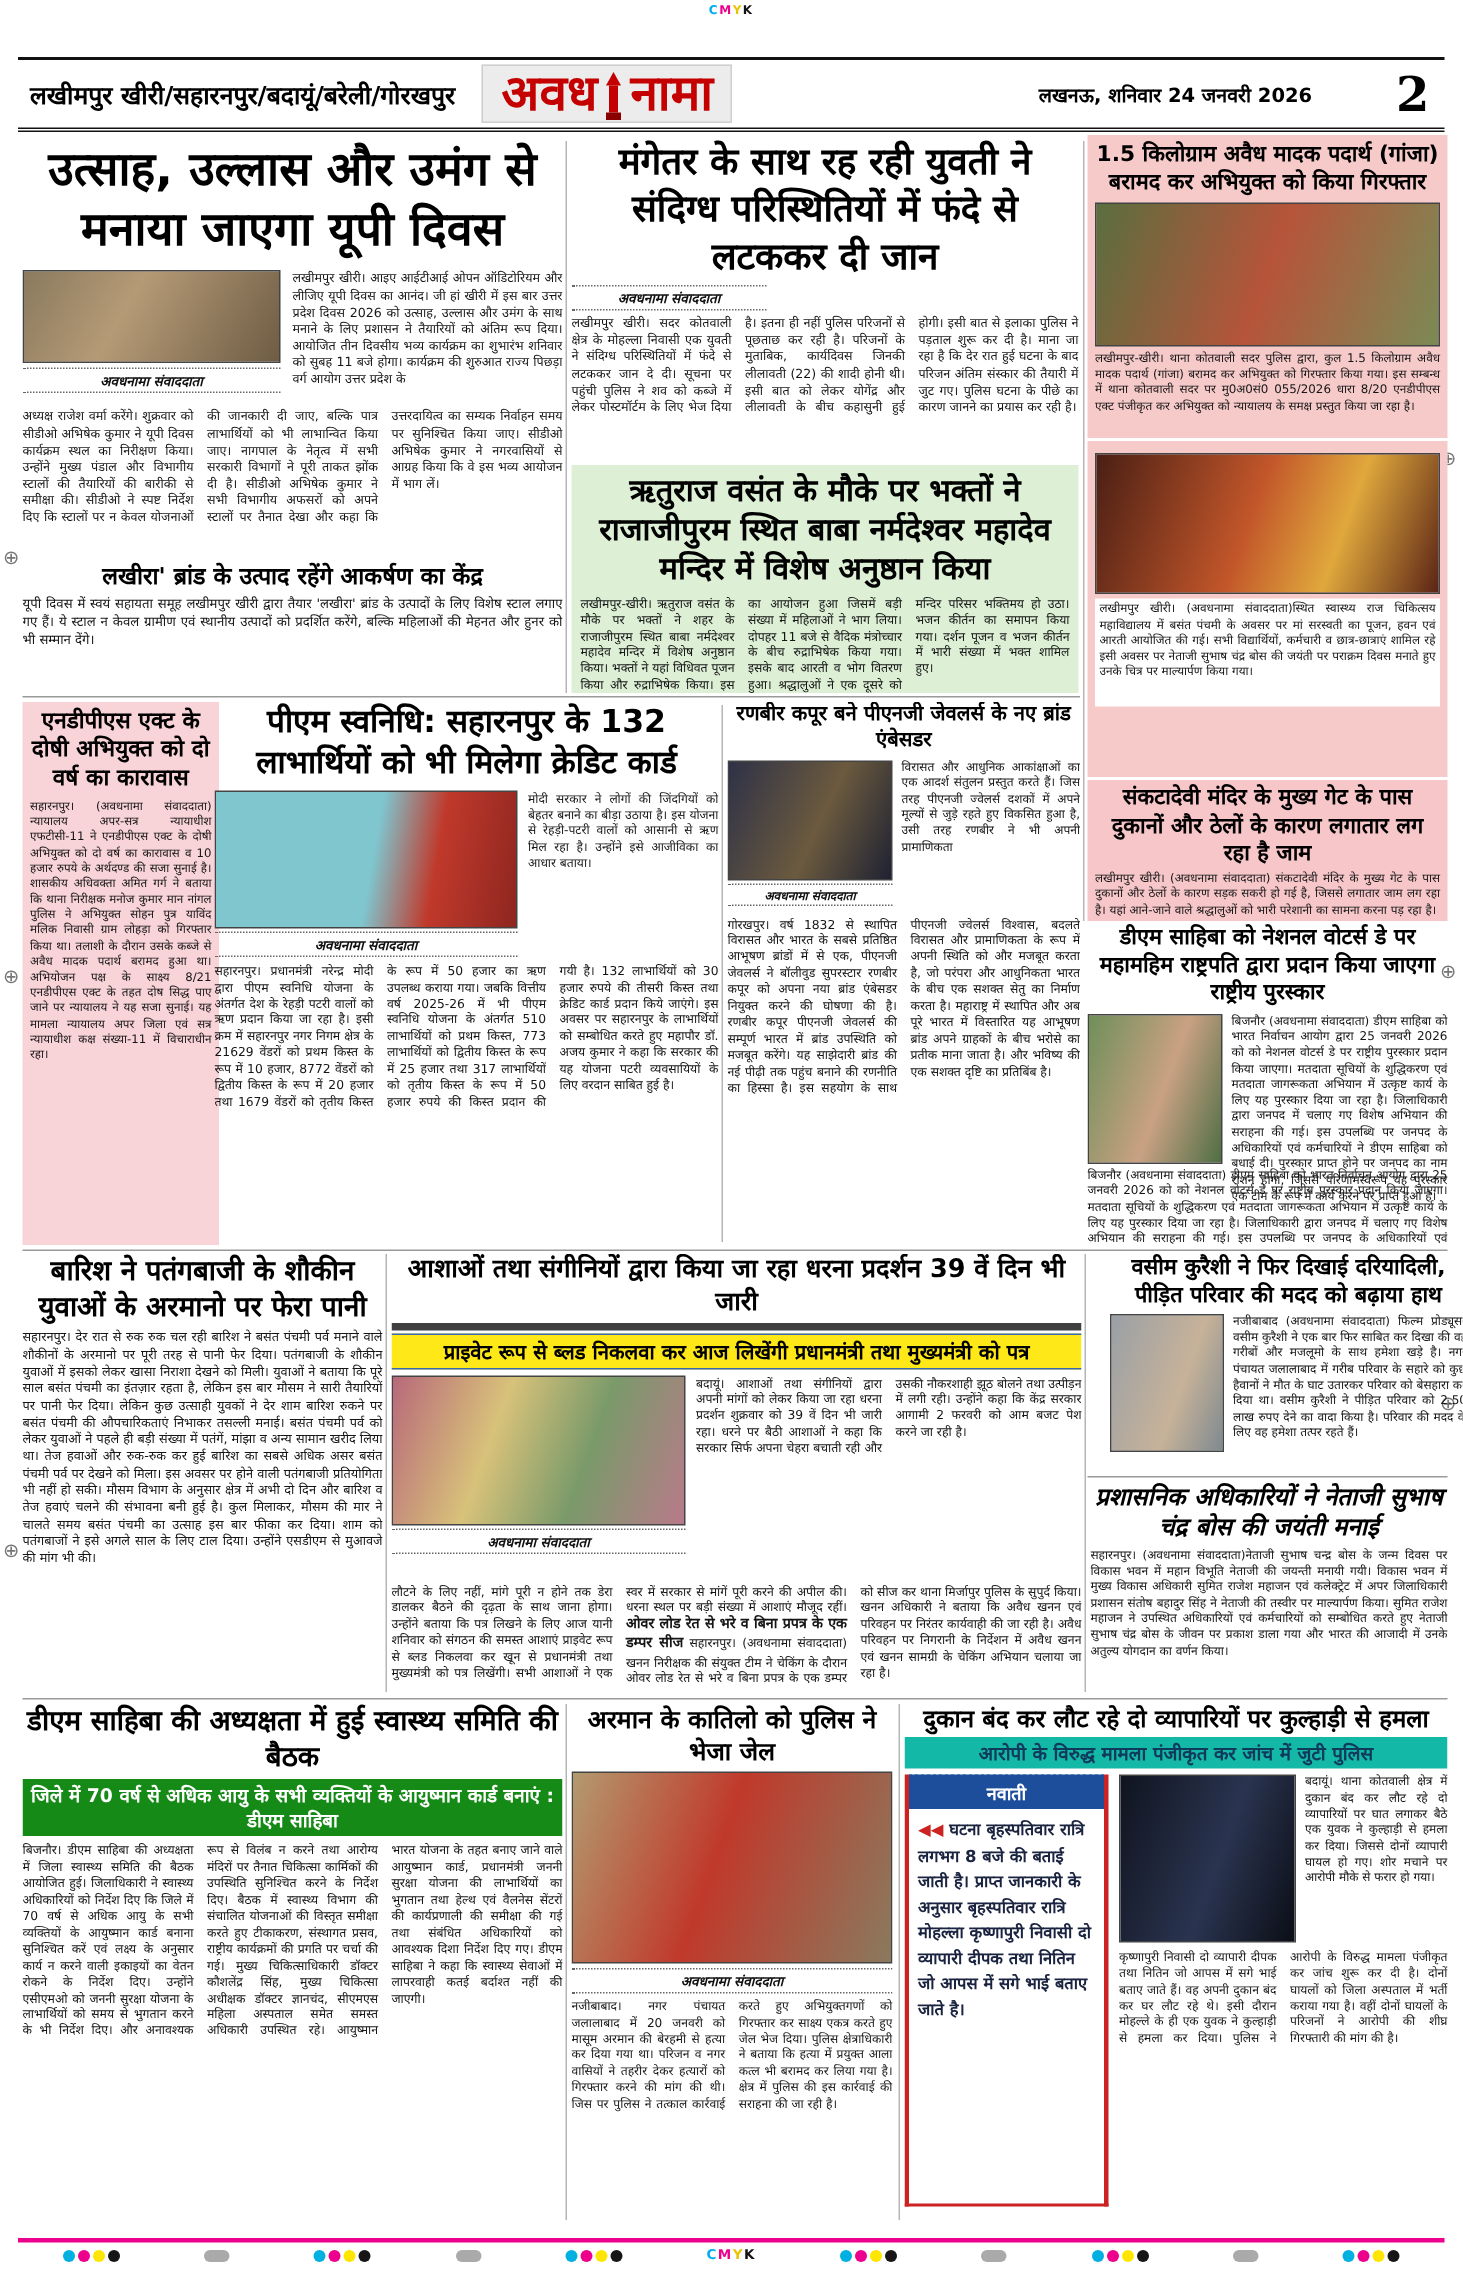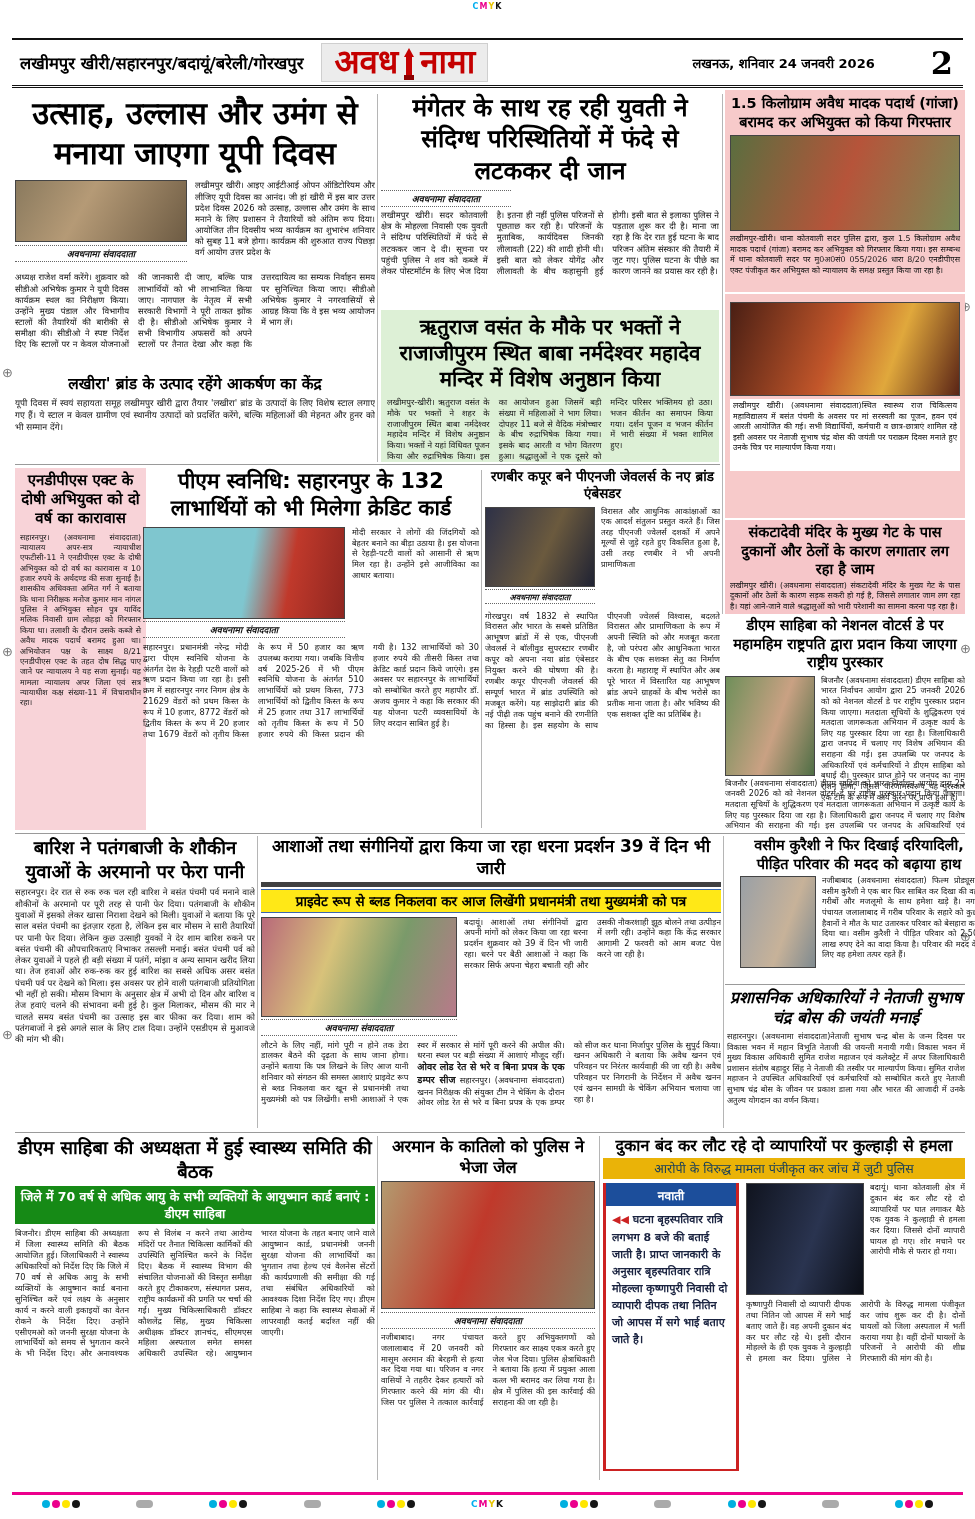--- a/index.html
+++ b/index.html
@@ -32,21 +32,21 @@
   .editions { font-size:16.5px; font-weight:700; color:#000; padding:0 6px 0 8px; white-space:nowrap; }
   .logobox { background:#ececec; border:1px solid #cfcfcf; padding:1px 12px; margin:0 12px;
              display:flex; align-items:flex-end; gap:3px; }
   .logotxt { font-size:33px; font-weight:900; color:#c40000; line-height:1.05; }
   .dateline { font-size:13px; font-weight:700; color:#000; margin-left:auto; padding-right:56px; white-space:nowrap; }
   .pageno { font-family:"DejaVu Serif", serif; font-size:32px; font-weight:700; color:#000; padding-right:10px; }
   .cmyk-top { position:absolute; top:2px; left:0; width:100%; text-align:center; font-size:8px; font-weight:700; letter-spacing:1px; }
   .c-c{color:#00aeef}.c-m{color:#ec008c}.c-y{color:#e8c400}.c-k{color:#111}
   .pinkbox { background:#f7caca; }
   .greenbar { background:#168a16; color:#fff; font-weight:700; text-align:center; }
-  .bluebar { background:#eab308; color:#103a5c; font-weight:400; text-align:center; }
+  .bluebar { background:#14b8a6; color:#103a5c; font-weight:700; text-align:center; }
   .yellowbar { background:#ffe817; color:#000; font-weight:700; text-align:center; border-top:1px solid #3a66b0; border-bottom:1px solid #3a66b0; }
   .quotebox { border-left:3px solid #cc2222; border-right:3px solid #cc2222; border-bottom:2px solid #cc2222; background:#fff; }
   .quotetitle { background:#1c4e9b; color:#fff; font-size:12px; font-weight:700; text-align:center; padding:2px 0;
                 border-top:2px dotted #1c4e9b; }
   .quotetxt { font-size:11px; font-weight:700; line-height:1.55; color:#1a2340; padding:5px 6px; text-align:left; }
   .qmark { color:#cc2222; font-size:11px; }
   .footer-rule { position:absolute; left:12px; top:1492px; width:951px; height:3px; background:#ec008c; }
   .dots { position:absolute; left:42px; top:1499px; width:891px; display:flex; justify-content:space-between; align-items:center; }
   .dotgrp { display:flex; gap:2px; }
   .dot { width:8px; height:8px; border-radius:50%; }
@@ -186,21 +186,21 @@
   <div class="art" style="left:261px;top:836px;width:460px;height:292px">
     <div class="hl center" style="font-size:17px;border-bottom:5px solid #404040;padding-bottom:2px">आशाओं तथा संगीनियों द्वारा किया जा रहा धरना प्रदर्शन 39 वें दिन भी जारी</div>
     <div class="yellowbar" style="font-size:13.5px;padding:2px 0;margin-top:2px">प्राइवेट रूप से ब्लड निकलवा कर आज लिखेंगी प्रधानमंत्री तथा मुख्यमंत्री को पत्र</div>
     <div style="display:flex;gap:7px;margin-top:4px">
       <div style="width:196px;flex:0 0 auto">
         <div class="ph ph-dharna" style="width:196px;height:100px"></div>
         <div class="byline" style="margin-top:2px">अवधनामा संवाददाता</div>
       </div>
       <div class="bodytxt cols2" style="flex:1;height:116px;font-size:8.2px">बदायूं। आशाओं तथा संगीनियों द्वारा अपनी मांगों को लेकर किया जा रहा धरना प्रदर्शन शुक्रवार को 39 वें दिन भी जारी रहा। धरने पर बैठी आशाओं ने कहा कि सरकार सिर्फ अपना चेहरा बचाती रही और उसकी नौकरशाही झूठ बोलने तथा उत्पीड़न में लगी रही। उन्होंने कहा कि केंद्र सरकार आगामी 2 फरवरी को आम बजट पेश करने जा रही है।</div>
     </div>
-    <div class="bodytxt cols3" style="margin-top:4px;height:116px;font-size:8.2px">
+    <div class="bodytxt cols3" style="margin-top:20px;height:116px;font-size:8.2px">
       <span>लौटने के लिए नहीं, मांगे पूरी न होने तक डेरा डालकर बैठने की दृढ़ता के साथ जाना होगा। उन्होंने बताया कि पत्र लिखने के लिए आज यानी शनिवार को संगठन की समस्त आशाएं प्राइवेट रूप से ब्लड निकलवा कर खून से प्रधानमंत्री तथा मुख्यमंत्री को पत्र लिखेंगी। सभी आशाओं ने एक स्वर में सरकार से मांगें पूरी करने की अपील की। धरना स्थल पर बड़ी संख्या में आशाएं मौजूद रहीं।</span>
       <b style="font-size:9.5px">ओवर लोड रेत से भरे व बिना प्रपत्र के एक डम्पर सीज</b>
       <span>सहारनपुर। (अवधनामा संवाददाता) खनन निरीक्षक की संयुक्त टीम ने चेकिंग के दौरान ओवर लोड रेत से भरे व बिना प्रपत्र के एक डम्पर को सीज कर थाना मिर्जापुर पुलिस के सुपुर्द किया। खनन अधिकारी ने बताया कि अवैध खनन एवं परिवहन पर निरंतर कार्यवाही की जा रही है। अवैध परिवहन पर निगरानी के निर्देशन में अवैध खनन एवं खनन सामग्री के चेकिंग अभियान चलाया जा रहा है।</span>
     </div>
   </div>
 
   <div class="art" style="left:740px;top:836px;width:238px;height:146px">
     <div class="hl center" style="font-size:14.5px">वसीम कुरैशी ने फिर दिखाई दरियादिली, पीड़ित परिवार की मदद को बढ़ाया हाथ</div>
     <div style="display:flex;gap:6px;margin-top:3px">
       <div class="ph ph-wasim" style="width:76px;height:92px;flex:0 0 auto"></div>

